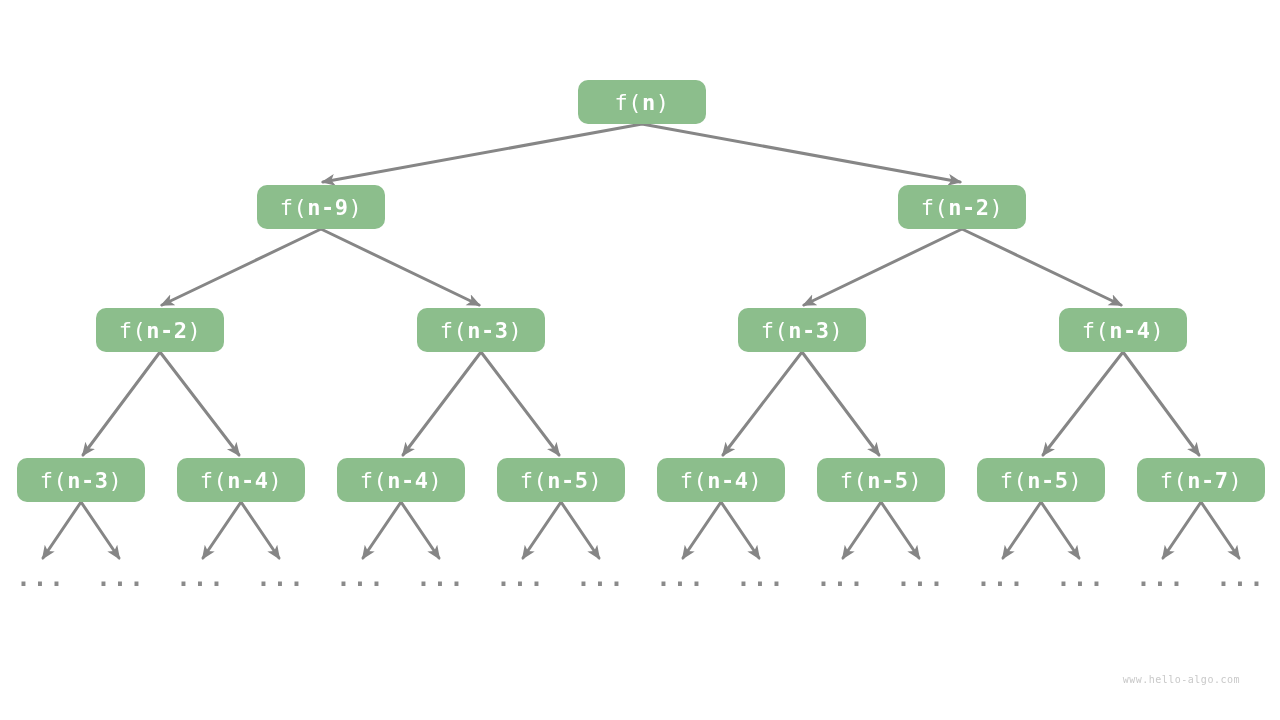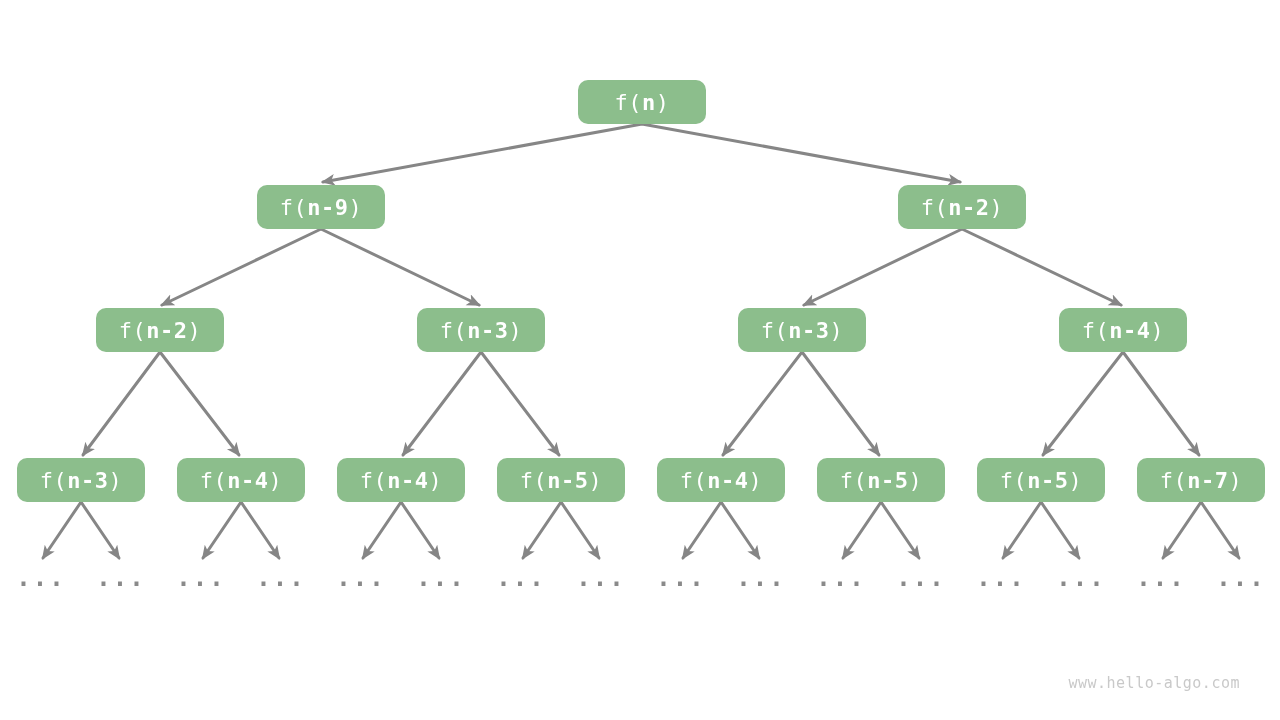--- a/index.html
+++ b/index.html
@@ -32,21 +32,21 @@
     transform:translateX(-50%);
     color:var(--ellipsis);
     font-family:"DejaVu Sans Mono",monospace;
     font-size:24px;font-weight:700;letter-spacing:2px;
     line-height:24px;
   }
   .watermark{
     position:absolute;right:40px;top:674px;z-index:2;
     color:var(--watermark);
     font-family:"DejaVu Sans Mono",monospace;
-    font-size:15px;letter-spacing:0.5px;margin-left:40px;
+    font-size:10px;letter-spacing:0.5px;margin-left:40px;
   }
 </style>
 </head>
 <body>
 
 <div class="canvas">
 
   <svg class="edges" width="1280" height="720" viewBox="0 0 1280 720">
     <defs>
       <marker id="ah" markerUnits="userSpaceOnUse" markerWidth="16" markerHeight="14" refX="12" refY="6" orient="auto">

